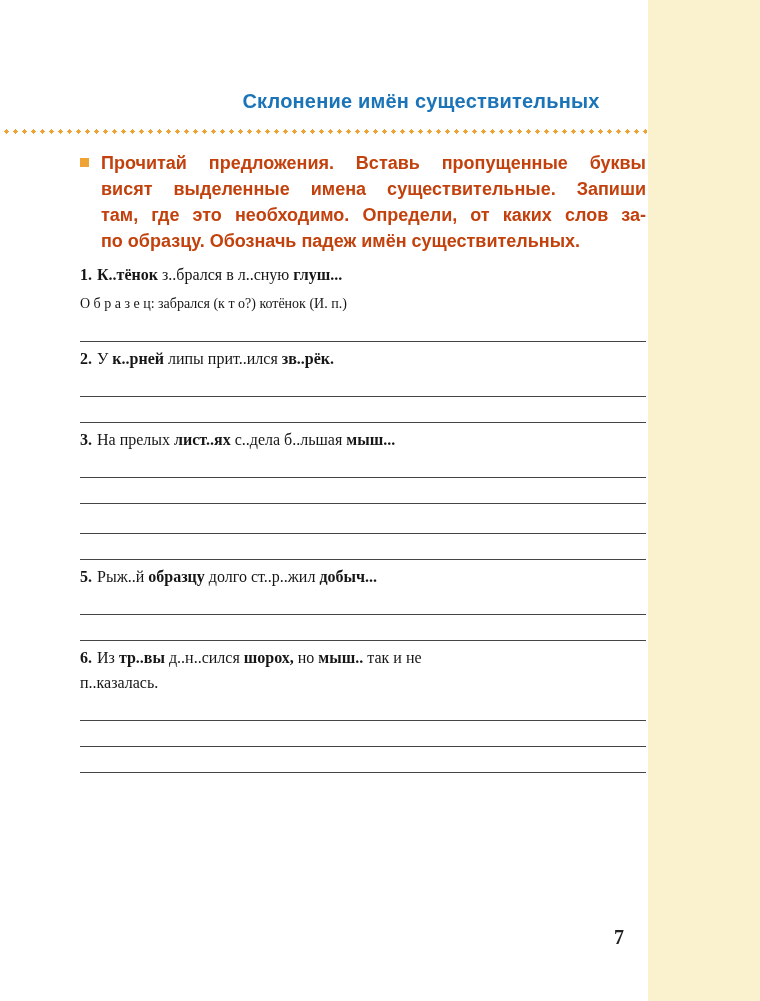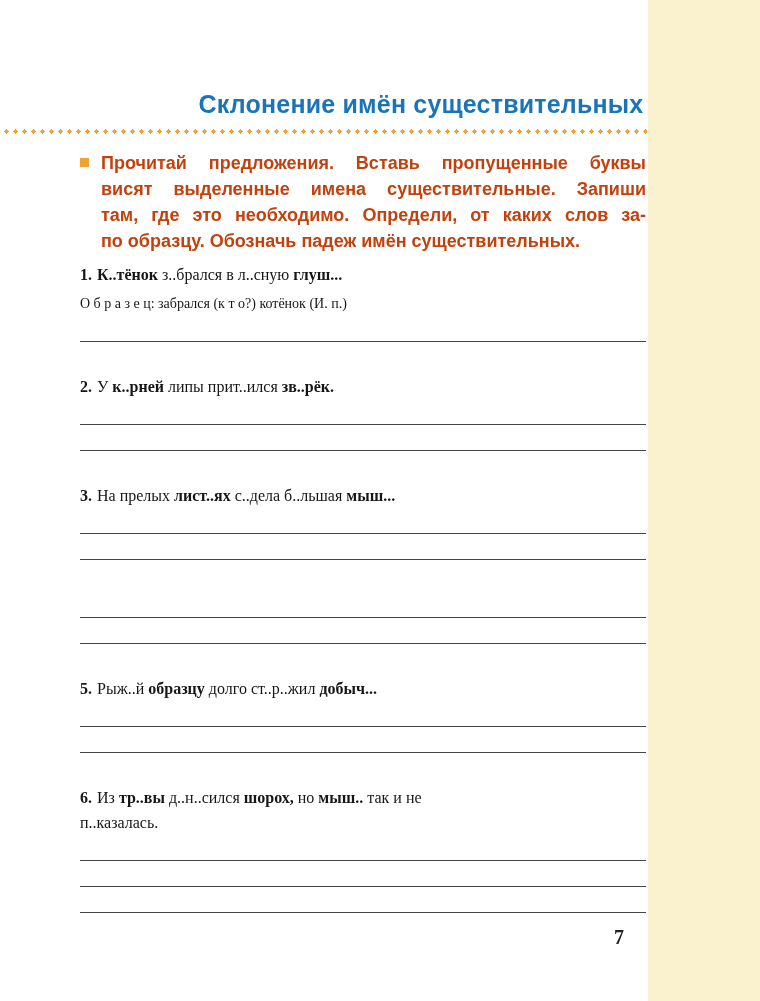--- a/index.html
+++ b/index.html
@@ -15,21 +15,21 @@
   .strip {
     position: absolute; top: 0; right: 0;
     width: 112px; height: 1001px;
     background: var(--cream, #faf2cf);
   }
 
   .title {
     position: absolute; top: 90px; left: 90px; right: 8px;
     text-align: center;
     font-family: "Liberation Sans", sans-serif;
-    font-weight: bold; font-size: 25px;
+    font-weight: bold; font-size: 20px;
     color: var(--blue, #1b74b8);
     letter-spacing: 0.2px;
   }
 
   .dots {
     position: absolute; top: 129px; left: 4px;
     width: 643px; height: 5px;
     background-image: radial-gradient(circle 2.1px at 2.5px 2.5px, var(--orange, #f0a335) 97%, rgba(0,0,0,0));
     background-size: 9px 5px;
     background-repeat: repeat-x;
@@ -43,21 +43,21 @@
   }
   .instr-lines {
     margin-left: 21px;
     font-family: "Liberation Sans", sans-serif;
     font-weight: 700; font-size: 18px; line-height: 26px;
     color: #c2410c;
   }
   .instr-line.just { text-align: justify; text-align-last: justify; }
 
   .exercises { position: absolute; top: 262px; left: 80px; width: 566px; }
-  .exercise { margin-top: 32px; }
+  .exercise { margin-top: 4px; }
   .exercise:first-child { margin-top: 0; }
   .sentence { font-size: 16px; line-height: 25px; }
   .b { font-weight: bold; }
   .num { font-weight: bold; margin-right: 5px; }
   .example { font-size: 14px; line-height: 25px; margin-top: 4px; }
   .rule { height: 26px; border-bottom: 1.5px solid var(--rule, #454545); }
 
   .pagenum {
     position: absolute; top: 926px; left: 614px;
     font-family: "Liberation Serif", serif;

